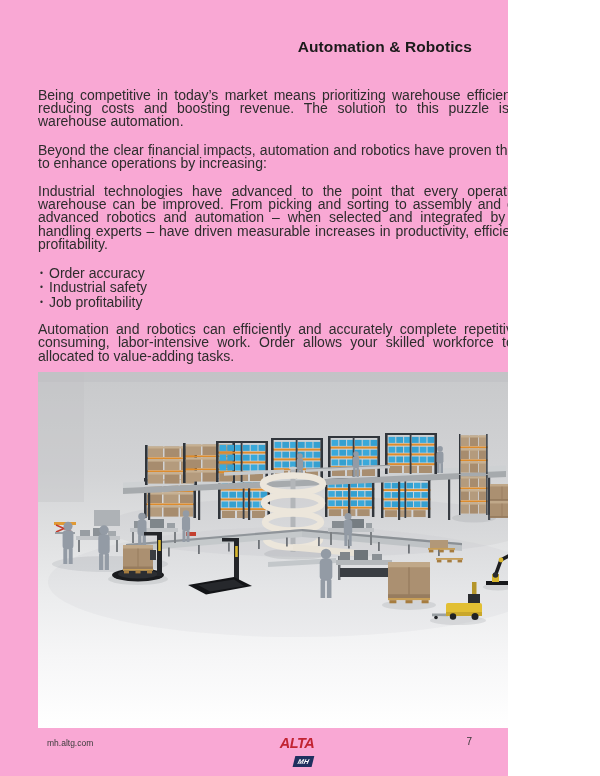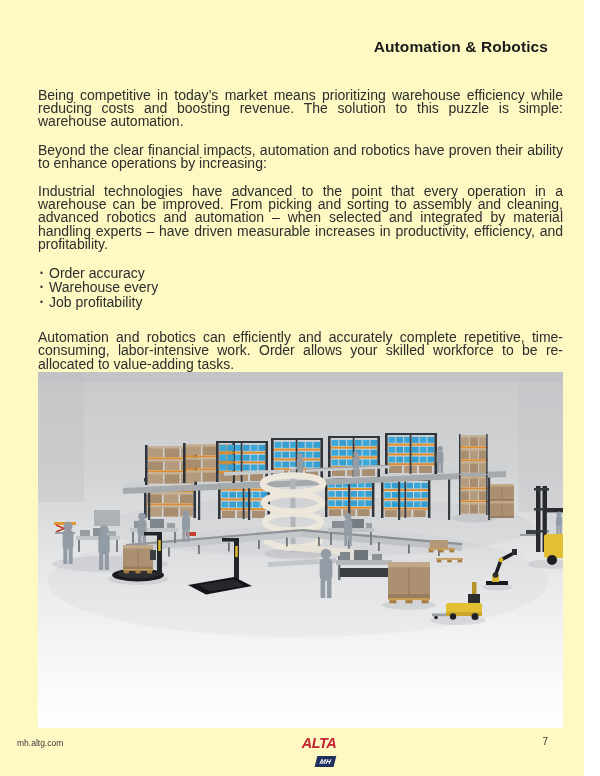--- a/index.html
+++ b/index.html
@@ -1,56 +1,56 @@
 <!DOCTYPE html>
 <html><head>
 <meta charset="utf-8">
 <style>
   html,body{margin:0;padding:0;background:#ffffff;}
   .page{
-    position:relative;width:584px;height:776px;background:#fef9c3;overflow:hidden;
+    position:relative;width:508px;height:776px;background:#f9a8d4;overflow:hidden;
     font-family:"Liberation Sans",sans-serif;color:#2d2d2d;
   }
   .doc-title{
     position:absolute;top:38px;right:36px;margin:0;
     font-size:15.5px;font-weight:700;color:#1b1b1b;letter-spacing:.1px;
   }
   .body-copy{
     position:absolute;left:38px;top:89px;width:525px;
     font-size:14px;line-height:13.2px;text-align:justify;
   }
   .body-copy p{margin:0 0 15px;}
-  .bullet-list{margin:4px 0 22px;padding:0;list-style:none;text-align:left;}
+  .bullet-list{margin:4px 0 14px;padding:0;list-style:none;text-align:left;}
   .bullet-list li{position:relative;padding-left:11px;line-height:14.4px;}
   .bullet-list li::before{content:"•";position:absolute;left:2px;top:0;font-size:8.5px;line-height:14.4px;color:#2d2d2d;}
   .render-figure{position:absolute;left:38px;top:372px;width:525px;height:356px;margin:0;}
   .render-figure svg{display:block;width:100%;height:100%;}
-  .footer-url{position:absolute;left:17px;top:738px;font-size:8.5px;color:#3a3a3a;}
+  .footer-url{position:absolute;left:47px;top:738px;font-size:8.5px;color:#3a3a3a;}
   .page-num{position:absolute;right:36px;top:736px;font-size:10px;color:#333333;}
-  .logo{position:absolute;left:274px;top:736px;width:46px;text-align:center;line-height:1;margin-left:22px;}
+  .logo{position:absolute;left:274px;top:736px;width:46px;text-align:center;line-height:1;}
   .logo-alta{display:block;font-size:14.5px;font-weight:700;font-style:italic;color:#c22433;letter-spacing:-.5px;}
   .logo-mh{
     display:inline-block;background:#20305f;color:#ffffff;font-size:7px;font-weight:700;font-style:italic;
     padding:1.5px 4px 2px;transform:skewX(-14deg);margin-left:12px;margin-top:1px;
   }
 </style>
 </head>
 <body>
 
 <div class="page">
 
   <h1 class="doc-title">Automation &amp; Robotics</h1>
 
   <div class="body-copy">
     <p>Being competitive in today’s market means prioritizing warehouse efficiency while reducing costs and boosting revenue. The solution to this puzzle is simple: warehouse automation.</p>
     <p>Beyond the clear financial impacts, automation and robotics have proven their ability to enhance operations by increasing:</p>
     <p>Industrial technologies have advanced to the point that every operation in a warehouse can be improved. From picking and sorting to assembly and cleaning, advanced robotics and automation – when selected and integrated by material handling experts – have driven measurable increases in productivity, efficiency, and profitability.</p>
     <ul class="bullet-list">
       <li>Order accuracy</li>
-      <li>Warehouse every</li>
+      <li>Industrial safety</li>
       <li>Job profitability</li>
     </ul>
     <p>Automation and robotics can efficiently and accurately complete repetitive, time-consuming, labor-intensive work. Order allows your skilled workforce to be re-allocated to value-adding tasks.</p>
   </div>
 
   <figure class="render-figure">
     <svg viewBox="0 0 525 356" xmlns="http://www.w3.org/2000/svg">
       <defs>
         <linearGradient id="bgG" x1="0" y1="0" x2="0" y2="1">
           <stop offset="0" stop-color="#c8c9cb"></stop>

